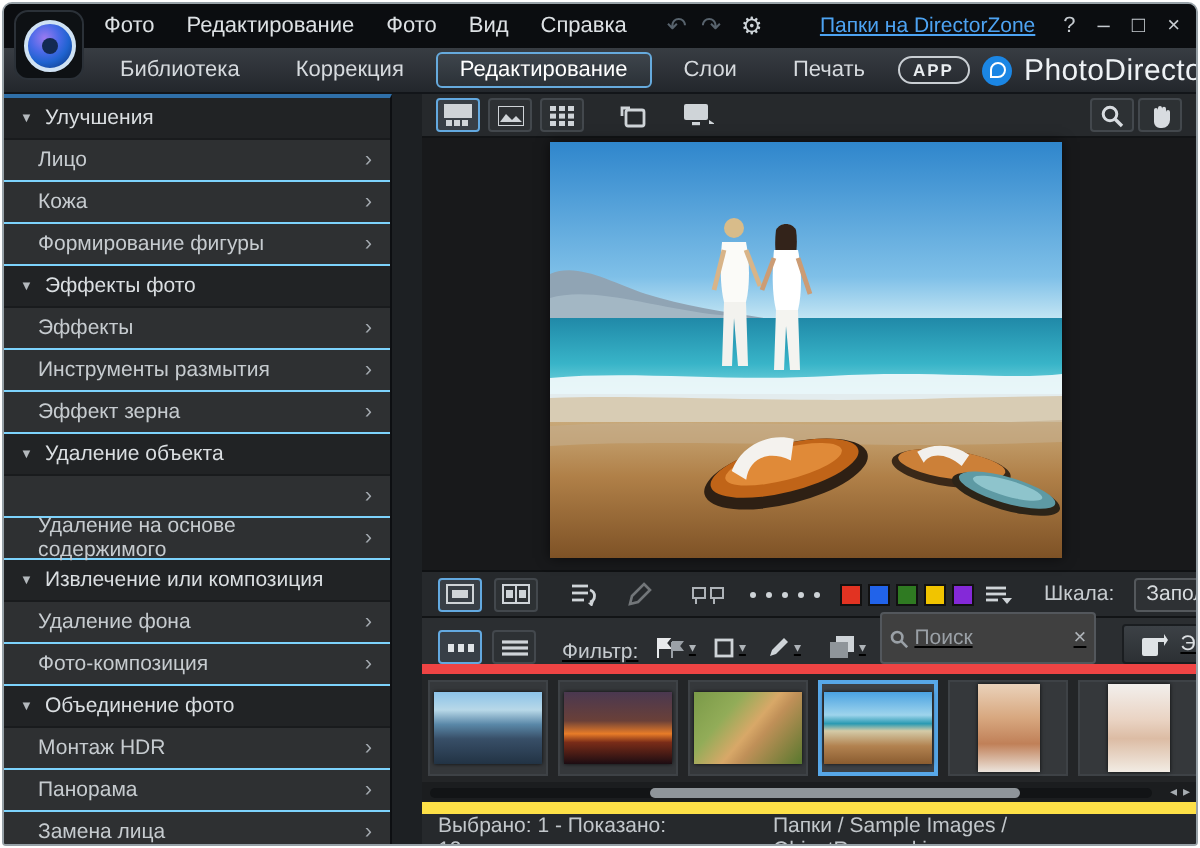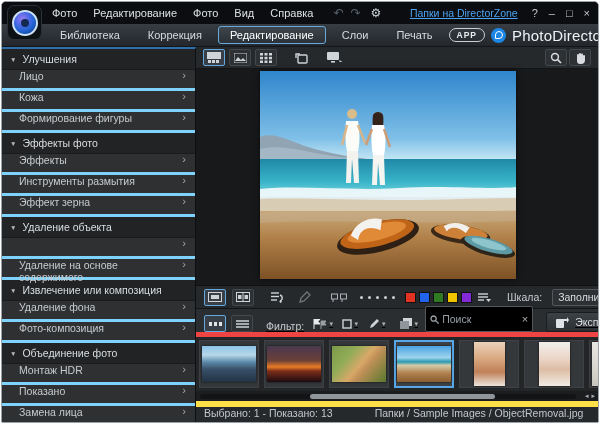--- a/index.html
+++ b/index.html
@@ -30,26 +30,26 @@
   .tab { font-size:11px; color:#d6dade; padding:2px 11px; margin-right:4px; border:1px solid transparent; border-radius:3px; }
   .tab.selected { border-color:#66aadd; background:linear-gradient(#3e454c,#2b3137); color:#fff; }
   .brand { margin-left:auto; display:flex; align-items:center; gap:6px; margin-right:8px; }
   .app-badge { border:1px solid #c9ced3; border-radius:8px; font-size:8.5px; font-weight:bold;
                padding:0 7px; color:#e9edf0; height:14px; line-height:13px; letter-spacing:1px; }
   .logo-circle { width:15px; height:15px; border-radius:50%; background:#1b86e4; position:relative; }
   .logo-circle::after { content:""; position:absolute; left:4px; top:3px; width:6px; height:6px; border:1.5px solid #fff; border-radius:50% 50% 50% 0; }
   .brand-name { font-size:15px; color:#eef2f5; letter-spacing:.2px; }
 
   
-  .main { flex:1; display:flex; min-height:0; }
+  .main { flex:1; display:flex; min-height:0;gap:15px; }
   .sidebar { width:194px; flex:0 0 auto; background:#2c2e30; border-top:2px solid #2f6fa8; border-right:1px solid #0d0f12; overflow:hidden; }
   .side-header { height:21px; background:#212325; border-bottom:1px solid #191b1d; display:flex; align-items:center; gap:6px; padding:0 8px; }
   .side-header .tri { font-size:6.5px; color:#b4b9bd; }
   .side-header .lbl { font-size:10.5px; color:#dadee1; }
-  .side-item { height:21px; background:#2e3032; border-bottom:3px solid #7dd3fc; display:flex; align-items:flex-start; padding:0 9px 0 17px; }
+  .side-item { height:21px; background:#2e3032; border-bottom:1px solid #7dd3fc; display:flex; align-items:center; padding:0 9px 0 17px; }
   .side-item .lbl { font-size:10.5px; color:#c6cbcf; }
   .side-item .chev { margin-left:auto; color:#a3a9af; font-size:11px; line-height:10px; }
 
   .content { flex:1; display:flex; flex-direction:column; min-width:0; background:#1b1d20; }
 
   
   .ptb { height:22px; flex:0 0 auto; background:#26292c; border-bottom:1px solid #121416; display:flex; align-items:center; padding:0 7px; gap:4px; }
   .btn { height:17px; min-width:22px; display:flex; align-items:center; justify-content:center;
          background:#2d3134; border:1px solid #43484d; border-radius:2px; color:#cfd4d8; }
   .btn.sel { border-color:#63a9e0; background:#383f46; }
@@ -71,21 +71,21 @@
   .swatch { width:11px; height:11px; border:1px solid #111; }
   .scale-lbl { font-size:10.5px; color:#c6cbcf; margin:0 4px 0 10px; }
   .select { width:92px; height:17px; background:#2e3134; border:1px solid #54585c; border-radius:2px;
             display:flex; align-items:center; font-size:10.5px; color:#d8dcdf; padding:0 5px; }
   .menu-drop { margin-left:auto; display:flex; align-items:center; gap:2px; color:#cfd4d8; }
 
   
   .fbar { height:28px; flex:0 0 auto; background:#2b2e31; border-bottom:5px solid #ef4444; display:flex; align-items:flex-end; padding:0 8px; gap:5px;text-decoration:underline; }
   .flabel { font-size:10.5px; color:#c6cbcf; margin:0 3px 0 8px; }
   .mini-arr { font-size:7px; color:#aeb3b8; margin-left:2px; }
-  .searchbox { width:108px; height:18px; background:#000000; border:1px solid #53575c; border-radius:2px;
+  .searchbox { width:108px; height:18px; background:#404040; border:1px solid #53575c; border-radius:2px;
                display:flex; align-items:center; padding:12px 4px; gap:3px; }
   .searchbox input { flex:1; min-width:0; background:transparent; border:none; outline:none; color:#d5d9dc; font-size:10.5px; }
   .searchbox input::placeholder { color:#9aa0a6; }
   .clear-x { color:#aeb3b8; font-size:11px; }
   .pushbtn { height:20px; display:flex; align-items:center; gap:5px; padding:0 9px;
              background:linear-gradient(#3c4146,#2c3034); border:1px solid #1a1d20; border-radius:2px;
              font-size:10.5px; color:#dbdfe2; }
 
   
   .strip { height:64px; flex:0 0 auto; background:#232527; display:flex; flex-direction:column; }
@@ -221,21 +221,21 @@
 
       <div class="side-header">
         <span class="tri">▼</span>
         <span class="lbl">Объединение фото</span>
         </div>
       <div class="side-item">
         <span class="lbl">Монтаж HDR</span>
           <span class="chev">›</span>
         </div>
       <div class="side-item">
-        <span class="lbl">Показано</span>
+        <span class="lbl">Панорама</span>
           <span class="chev">›</span>
         </div>
       <div class="side-item">
         <span class="lbl">Замена лица</span>
           <span class="chev">›</span>
         </div>
 
     </aside>
 
     <div class="content">

